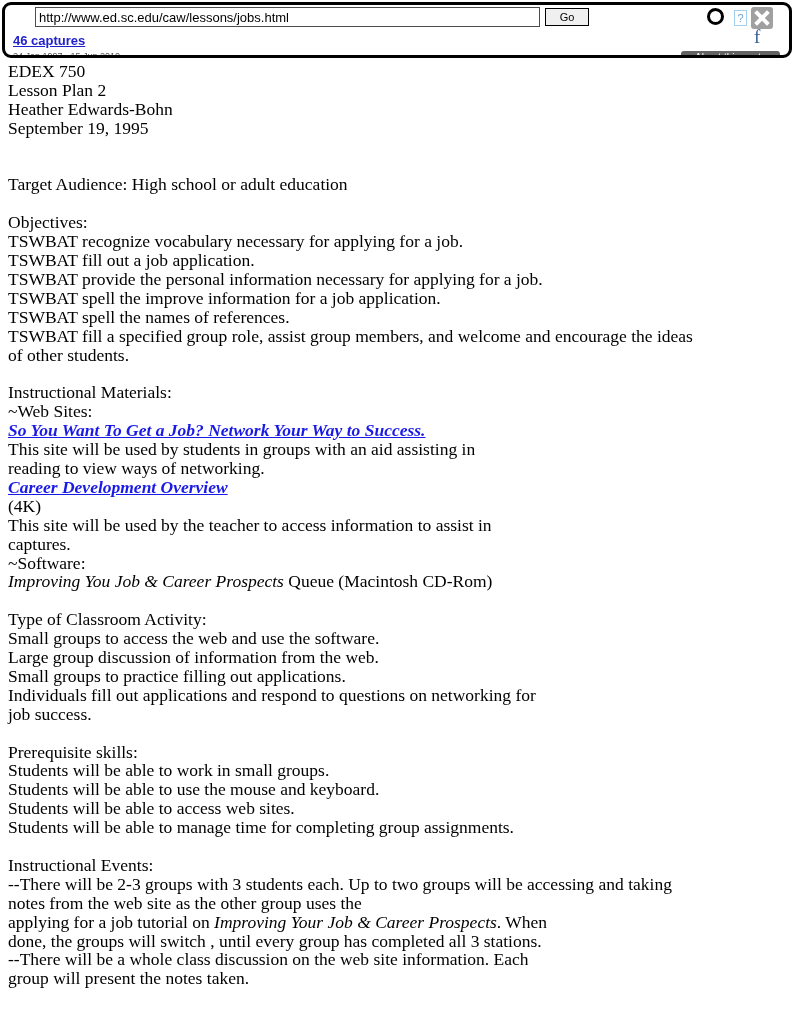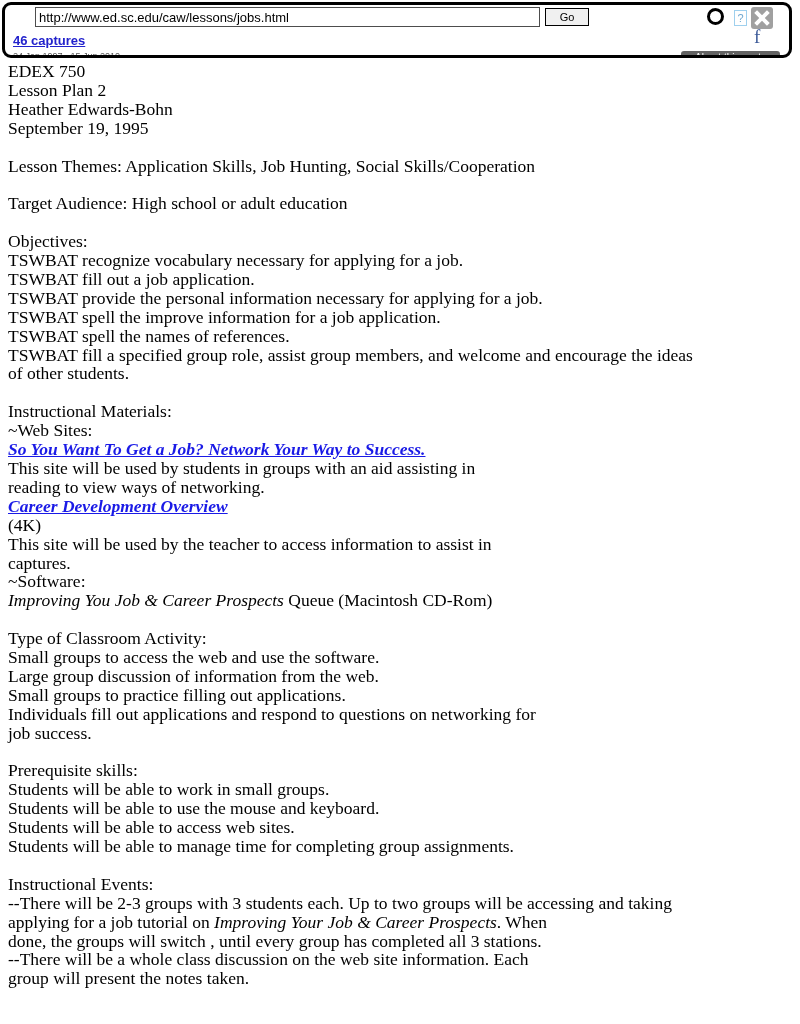--- a/index.html
+++ b/index.html
@@ -265,21 +265,20 @@
 </div>
 
 <div id="page">
 
   <div class="para">EDEX 750</div>
   <div class="para">Lesson Plan 2</div>
   <div class="para">Heather Edwards-Bohn</div>
   <div class="para">September 19, 1995</div>
 
   <div class="spacer"></div>
-  <div class="para">Lesson Themes: Application Skills, Job Hunting, Social Skills/Cooperation</div>
 
   <div class="spacer"></div>
   <div class="para">Target Audience: High school or adult education</div>
 
   <div class="spacer"></div>
   <div class="para">Objectives:</div>
   <div class="para">TSWBAT recognize vocabulary necessary for applying for a job.</div>
   <div class="para">TSWBAT fill out a job application.</div>
   <div class="para">TSWBAT provide the personal information necessary for applying for a job.</div>
   <div class="para">TSWBAT spell the improve information for a job application.</div>
@@ -311,18 +310,19 @@
   <div class="spacer"></div>
   <div class="para">Prerequisite skills:</div>
   <div class="para">Students will be able to work in small groups.</div>
   <div class="para">Students will be able to use the mouse and keyboard.</div>
   <div class="para">Students will be able to access web sites.</div>
   <div class="para">Students will be able to manage time for completing group assignments.</div>
 
   <div class="spacer"></div>
   <div class="para">Instructional Events:</div>
   <div class="para">--There will be 2-3 groups with 3 students each. Up to two groups will be accessing and taking</div>
+  <div class="para">notes from the web site as the other group uses the</div>
   <div class="para"><span>applying for a job tutorial on </span><span class="em">Improving Your Job &amp; Career Prospects</span><span>. When</span></div>
   <div class="para">done, the groups will switch , until every group has completed all 3 stations.</div>
   <div class="para">--There will be a whole class discussion on the web site information. Each</div>
   <div class="para">group will present the notes taken.</div>
 
 </div>
 
 </body></html>

